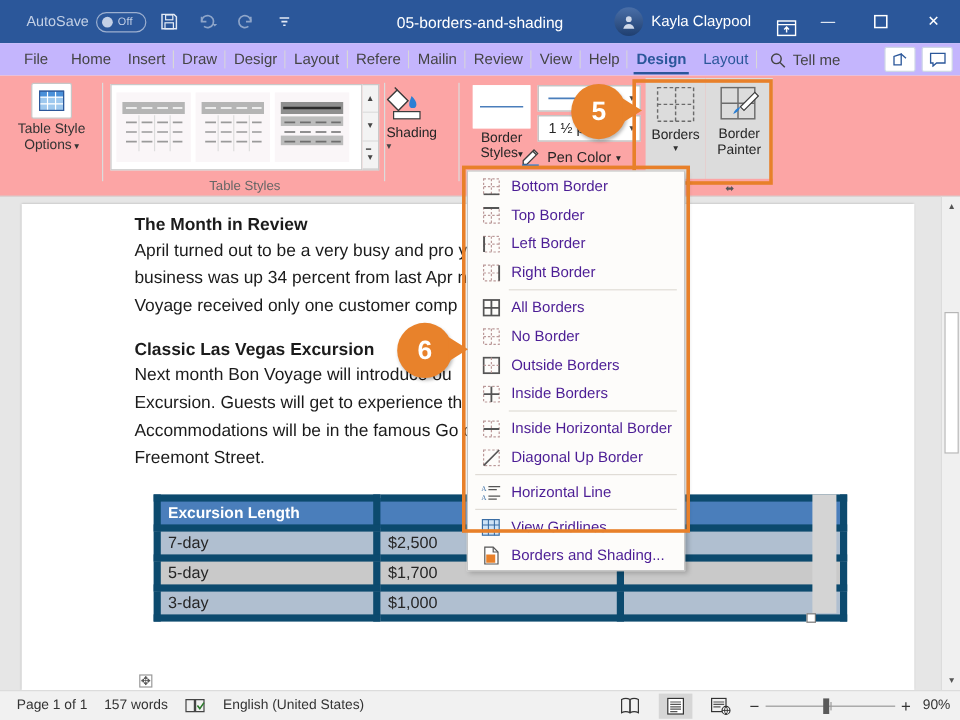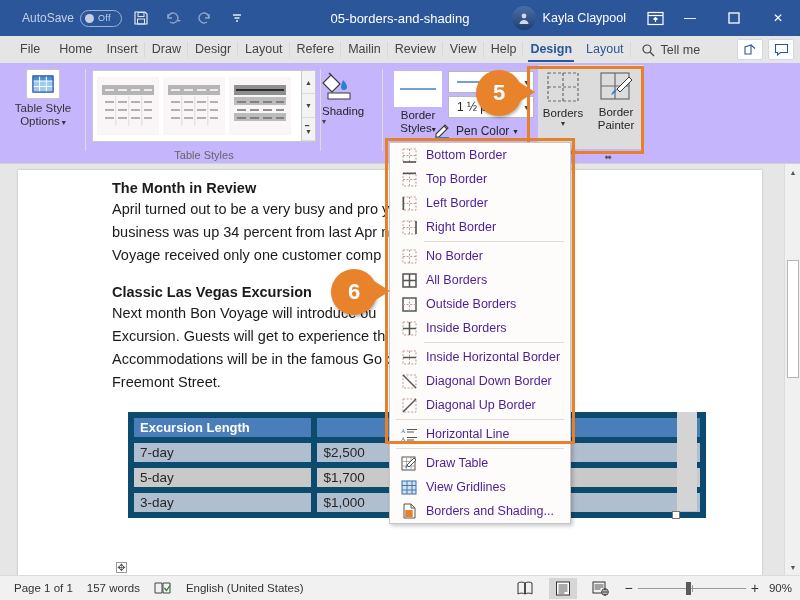--- a/index.html
+++ b/index.html
@@ -25,35 +25,35 @@
   }
   .toggle .knob{ width:9px;height:9px;border-radius:50%;background:#c3d0e6;margin-left:4px;}
   .toggle .off{ font-size:9px; color:#c3d0e6; margin-left:4px; letter-spacing:.3px;}
   .tb-icon{ width:26px;height:26px;display:flex;align-items:center;justify-content:center;
             color:#e3eaf5; margin-left:6px; }
   .tb-icon.dim{ color:#8ea5c9; }
   .tb-title{
     position:absolute; left:0; right:0; text-align:center; font-size:13px; color:#fff;
     pointer-events:none;
   }
-  .tb-right{ position:absolute; right:0; top:0; height:36px; display:flex; align-items:center; }
+  .tb-right{ position:absolute; right:0; top:0; height:36px; display:flex; align-items:flex-end; }
   .acct{ display:flex; align-items:center; gap:7px; padding:0 10px; height:36px; }
   .acct .avatar{
     width:24px;height:24px;border-radius:50%;
     background:linear-gradient(#4a6fa8,#1f3f70);
     display:flex;align-items:center;justify-content:center;
     font-size:9px;color:#cfd9ea;
   }
   .acct .nm{ font-size:12.5px; color:#fff; }
   .winbtn{ width:44px;height:36px;display:flex;align-items:center;justify-content:center;color:#fff;}
 
   
   .tabbar{
     position:absolute; left:0; top:36px; width:800px; height:27px;
-    background:#e5e5e5; display:flex; align-items:center; font-size:12.5px;
+    background:#c4b5fd; display:flex; align-items:center; font-size:12.5px;
     color:#444; border-bottom:0px;text-align:right;
   }
   .tab{ padding:0 7px; height:27px; line-height:27px; white-space:nowrap; position:relative;
         overflow:hidden; }
   .tab.sep::after{
     content:""; position:absolute; right:0; top:6px; height:15px; width:1px; background:#d8d8d8;
   }
   .tab.file{ padding:0 12px; margin-left:8px; }
   .tab.ctx{ color:#2b579a; }
   .tab.active{ color:#2b579a; font-weight:bold; }
@@ -61,21 +61,21 @@
     content:""; position:absolute; left:5px; right:5px; bottom:1px; height:2.5px; background:#2b579a;
   }
   .tellme{ display:flex;align-items:center;gap:6px; margin-left:10px; color:#444; }
   .tabbar-right{ position:absolute; right:6px; top:3px; display:flex; gap:5px; }
   .tbr-btn{ width:26px;height:21px;border:1px solid #cfd8e6;border-radius:2px;background:#fff;
             display:flex;align-items:center;justify-content:center;color:#2b579a;}
 
   
   .ribbon{
     position:absolute; left:0; top:63px; width:800px; height:101px;
-    background:#c4b5fd; border-bottom:1px solid #d2d2d2;
+    background:#fca5a5; border-bottom:1px solid #d2d2d2;
   }
   .grp{ position:absolute; top:0; height:101px; }
   .grp-label{
     position:absolute; bottom:2px; width:100%; text-align:center; font-size:11px; color:#666;
   }
   .grp-divider{ position:absolute; top:6px; width:1px; height:82px; background:#dcdcdc; }
 
   
   .tso{ left:4px; width:78px; }
   .tso .btn{ display:flex;flex-direction:column;align-items:center; padding-top:6px; cursor:default;}
@@ -567,35 +567,35 @@
           </svg>
         </span>
         <span class="tx">Right Border</span>
       </div>
 
     <div class="msep"></div>
 
     <div class="mi">
         <span class="gl">
           <svg width="15" height="15" viewBox="0 0 15 15">
+            <rect x="1" y="1" width="13" height="13" fill="none" stroke="#555" stroke-width="1.5"></rect>
+            <path d="M7.5 1v13M1 7.5h13" stroke="#555" stroke-width="1.5"></path>
+          </svg>
+        </span>
+        <span class="tx">All Borders</span>
+      </div>
+
+    <div class="mi">
+        <span class="gl">
+          <svg width="15" height="15" viewBox="0 0 15 15">
             <rect x="1" y="1" width="13" height="13" fill="none" stroke="#b99" stroke-width="1" stroke-dasharray="2 1.6"></rect>
             <path d="M7.5 1v13M1 7.5h13" stroke="#b99" stroke-width="1" stroke-dasharray="2 1.6"></path>
           </svg>
         </span>
         <span class="tx">No Border</span>
-      </div>
-
-    <div class="mi">
-        <span class="gl">
-          <svg width="15" height="15" viewBox="0 0 15 15">
-            <rect x="1" y="1" width="13" height="13" fill="none" stroke="#555" stroke-width="1.5"></rect>
-            <path d="M7.5 1v13M1 7.5h13" stroke="#555" stroke-width="1.5"></path>
-          </svg>
-        </span>
-        <span class="tx">All Borders</span>
       </div>
 
     <div class="mi">
         <span class="gl">
           <svg width="15" height="15" viewBox="0 0 15 15">
             <rect x="1" y="1" width="13" height="13" fill="none" stroke="#555" stroke-width="1.5"></rect>
             <path d="M7.5 1v13M1 7.5h13" stroke="#b99" stroke-width="1" stroke-dasharray="2 1.6"></path>
           </svg>
         </span>
         <span class="tx">Outside Borders</span>
@@ -618,29 +618,20 @@
           <svg width="15" height="15" viewBox="0 0 15 15">
             <rect x="1" y="1" width="13" height="13" fill="none" stroke="#b99" stroke-width="1" stroke-dasharray="2 1.6"></rect>
             <path d="M7.5 1v13" stroke="#b99" stroke-width="1" stroke-dasharray="2 1.6"></path>
             <path d="M1 7.5h13" stroke="#555" stroke-width="1.5"></path>
           </svg>
         </span>
         <span class="tx">Inside Horizontal Border</span>
       </div>
 
 
-    <div class="mi">
-        <span class="gl">
-          <svg width="15" height="15" viewBox="0 0 15 15">
-            <rect x="1" y="1" width="13" height="13" fill="none" stroke="#b99" stroke-width="1" stroke-dasharray="2 1.6"></rect>
-            <path d="M1 1l13 13" stroke="#555" stroke-width="1.4"></path>
-          </svg>
-        </span>
-        <span class="tx">Diagonal Down Border</span>
-      </div>
 
     <div class="mi">
         <span class="gl">
           <svg width="15" height="15" viewBox="0 0 15 15">
             <rect x="1" y="1" width="13" height="13" fill="none" stroke="#b99" stroke-width="1" stroke-dasharray="2 1.6"></rect>
             <path d="M1 14L14 1" stroke="#555" stroke-width="1.4"></path>
           </svg>
         </span>
         <span class="tx">Diagonal Up Border</span>
       </div>
@@ -653,31 +644,20 @@
             <text x="0" y="6" font-size="6" fill="#3b6ea5" font-family="serif">A</text>
             <text x="0" y="14" font-size="6" fill="#3b6ea5" font-family="serif">A</text>
             <path d="M6 2.5h10M6 5h7M6 10.5h10M6 13h7" stroke="#555" stroke-width="1"></path>
           </svg>
         </span>
         <span class="tx">Horizontal Line</span>
       </div>
 
     <div class="msep full"></div>
 
-    <div class="mi">
-        <span class="gl">
-          <svg width="16" height="15" viewBox="0 0 16 15">
-            <rect x="1" y="1" width="13" height="13" fill="none" stroke="#555" stroke-width="1"></rect>
-            <path d="M1 5.5h13M1 10h13M5.5 1v13M10 1v13" stroke="#999" stroke-width=".8"></path>
-            <path d="M13 2l-7 7 2 2 7-7z" fill="#fff" stroke="#3b3b3b" stroke-width=".9"></path>
-            <path d="M6 9c-1 .8-1.6 2-2 3 1.2-.4 2.3-1 3-2z" fill="#2b7fd4"></path>
-          </svg>
-        </span>
-        <span class="tx">Draw Table</span>
-      </div>
 
     <div class="mi">
         <span class="gl">
           <svg width="16" height="15" viewBox="0 0 16 15">
             <rect x="1" y="1" width="14" height="13" fill="#cfe3f6" stroke="#3b6ea5" stroke-width="1"></rect>
             <path d="M1 5.5h14M1 10h14M6 1v13M11 1v13" stroke="#3b6ea5" stroke-width=".9"></path>
           </svg>
         </span>
         <span class="tx">View Gridlines</span>
       </div>

